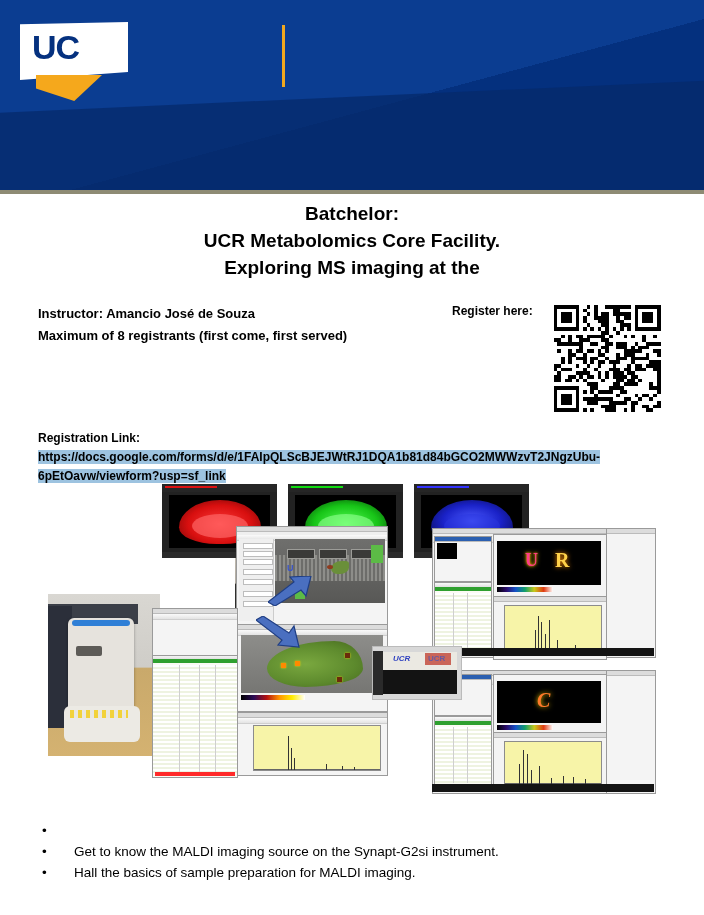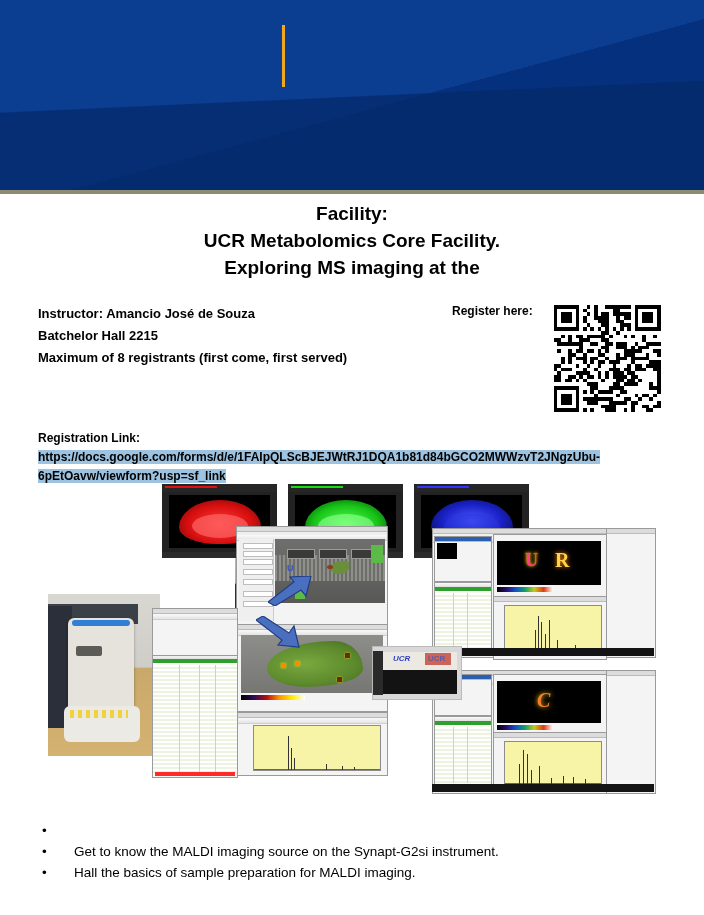--- a/index.html
+++ b/index.html
@@ -177,34 +177,38 @@
   .bullets .row{display:flex;}
   .bullets .bdot{width:32px;flex:0 0 32px;text-align:left;padding-left:6px;}
 </style>
 </head>
 <body>
 
 <div class="header">
   <div class="wedge"></div>
   <div class="wedge2"></div>
 
+  <div class="uc-logo">
+    <div class="uc-flag"></div>
+    <div class="uc-text">UC</div>
+    <div class="uc-ribbon"></div>
+  </div>
 
   <div class="divider-bar"></div>
 </div>
 <div class="header-underline"></div>
 
 <div class="title">
-  <div>Facility:</div>
+  <div>Batchelor:</div>
   <div>UCR Metabolomics Core Facility.</div>
   <div>Exploring MS imaging at the</div>
 </div>
 
 <div class="details">
   <div>Instructor: Amancio José de Souza</div>
-  <div>Batchelor Hall 2215</div>
   <div>Maximum of 8 registrants (first come, first served)</div>
 </div>
 
 <div class="register-here">Register here:</div>
 
 <div class="qr">
   <svg width="112" height="107" viewBox="0 0 29 29" shape-rendering="crispEdges">
     <rect width="29" height="29" fill="#ffffff"></rect>
     <g fill="#000000" id="qr-cells">
         <rect x="0" y="0" width="1" height="1"></rect>

